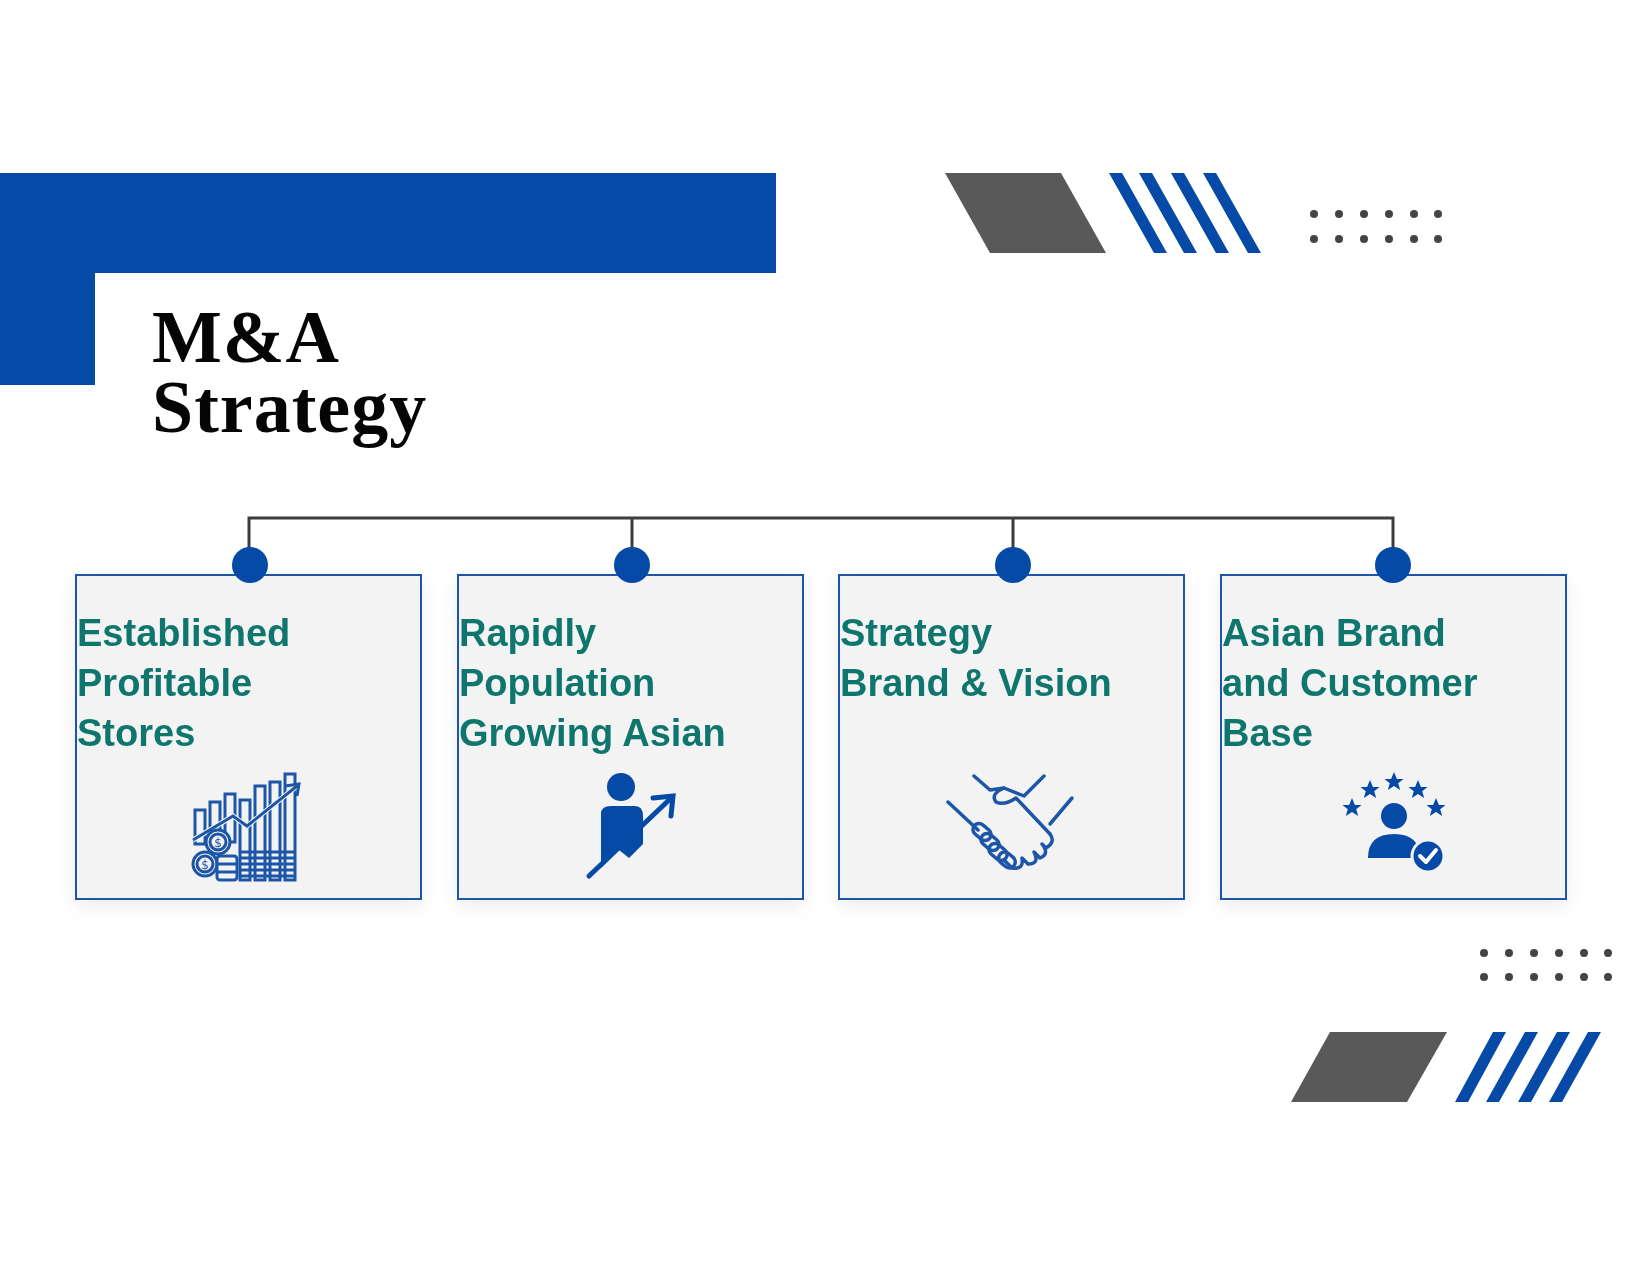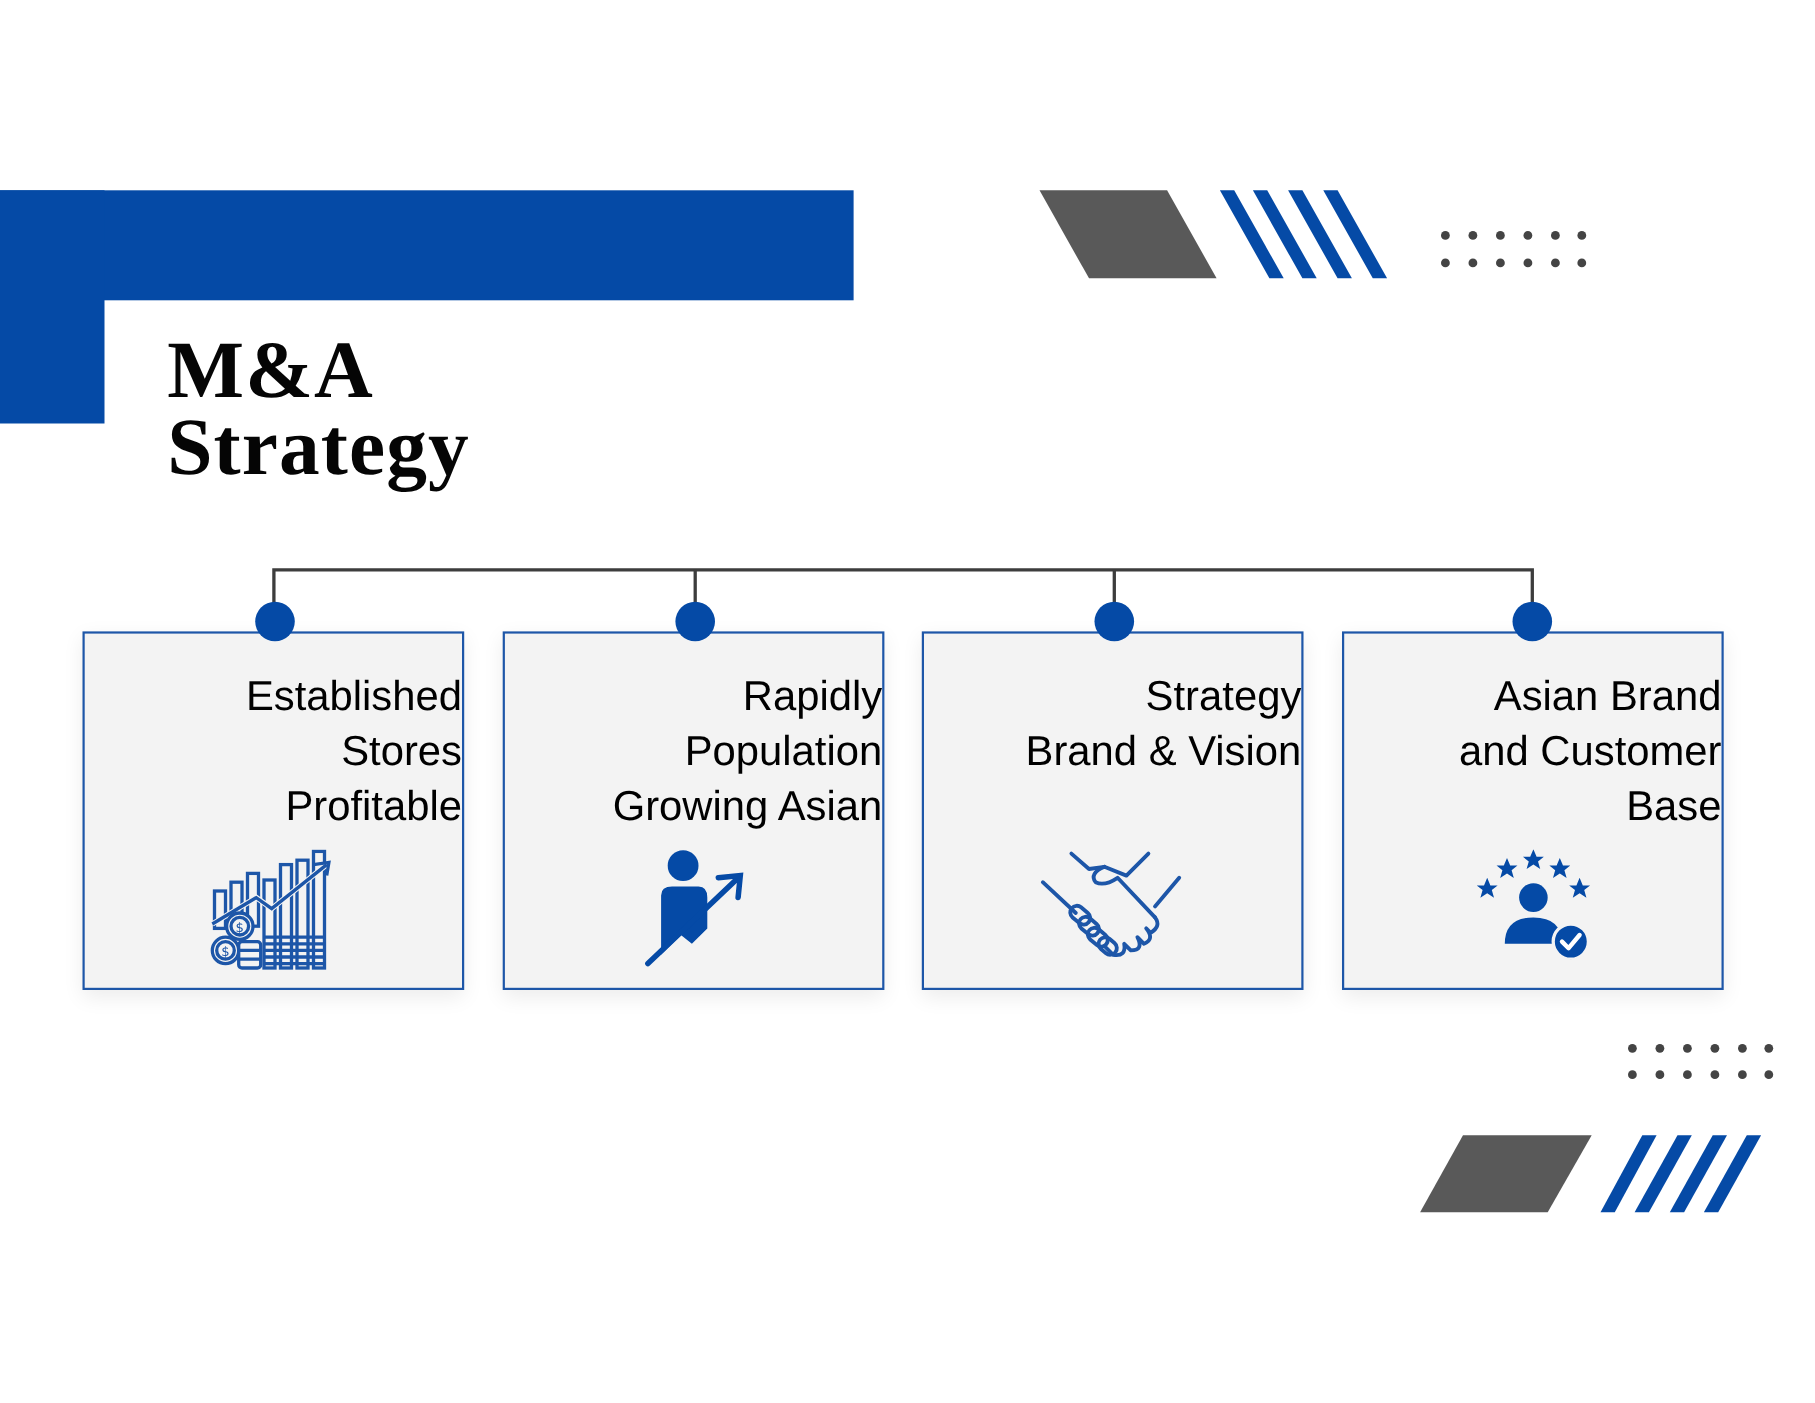--- a/index.html
+++ b/index.html
@@ -19,22 +19,22 @@
     }
     .title span { display: block; }
     svg.deco { position: absolute; left: 0; top: 0; width: 1650px; height: 1275px; pointer-events: none; }
     .card {
       position: absolute; top: 574px; width: 347px; height: 326px;
       background: #f3f3f3; border: 2px solid #1d56a8; box-sizing: border-box;
       box-shadow: 0 6px 18px rgba(0,0,0,0.08);
     }
     .card-title {
       position: absolute; left: 0; right: 0; top: 32px;
-      text-align: right; color: #000000;
-      font-size: 38px; font-weight: 400; line-height: 50px;
+      text-align: left; color: #0f766e;
+      font-size: 38px; font-weight: 700; line-height: 50px;
     }
     .card-title span { display: block; white-space: nowrap; }
     .card-icon { position: absolute; left: 50%; top: 196px; transform: translateX(-50%); }
     .dot {
       position: absolute; top: 547px; width: 36px; height: 36px; border-radius: 50%;
       background: #054aa6; z-index: 2;
     }
   </style>
 </head>
 <body>
@@ -105,22 +105,22 @@
 </svg>
 
 <div class="dot" style="left:232px"></div>
 <div class="dot" style="left:614px"></div>
 <div class="dot" style="left:995px"></div>
 <div class="dot" style="left:1375px"></div>
 
 <div class="card" style="left:75px">
   <div class="card-title">
     <span>Established</span>
+    <span>Profitable</span>
     <span>Stores</span>
-    <span>Profitable</span>
   </div>
   <div class="card-icon">
     <svg width="116" height="112" viewBox="0 0 116 112" fill="none" stroke="#1d56a8" stroke-width="3">
 
       <rect x="4" y="38" width="10" height="34"></rect>
       <rect x="19" y="30" width="10" height="40"></rect>
       <rect x="34" y="22" width="10" height="48"></rect>
       <rect x="49" y="28" width="10" height="80"></rect>
       <rect x="64" y="14" width="10" height="94"></rect>
       <rect x="79" y="10" width="10" height="98"></rect>

